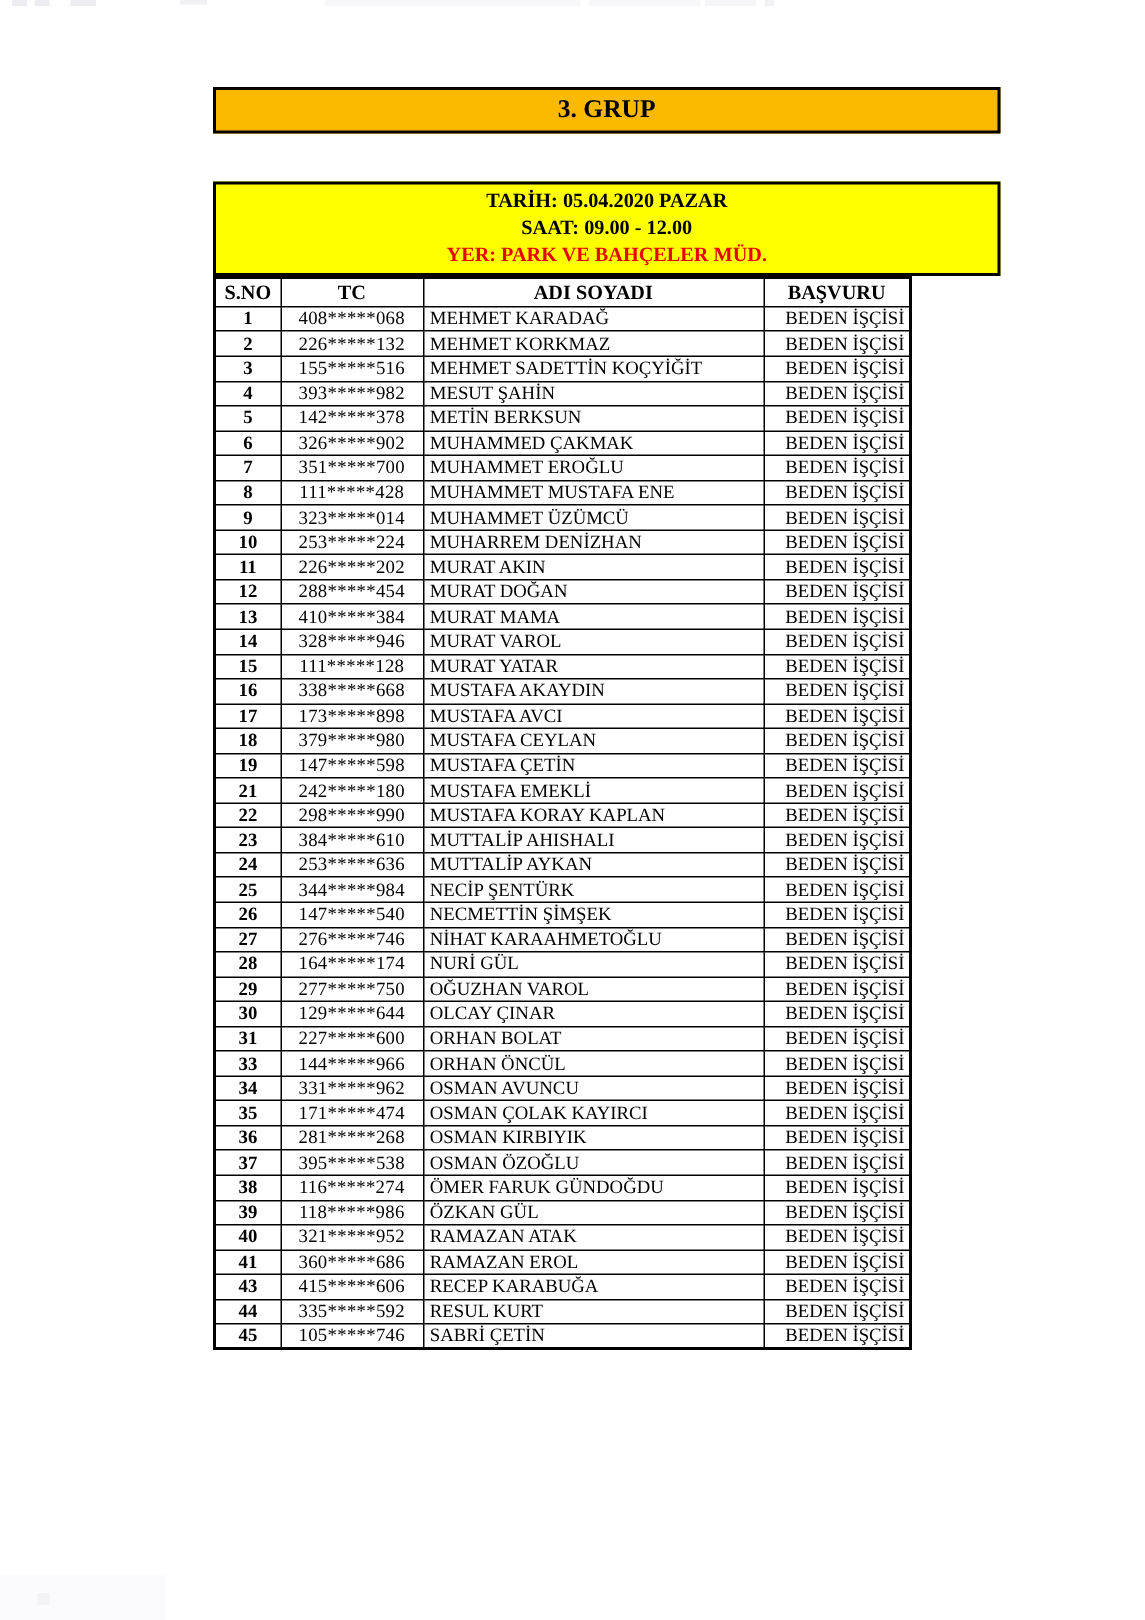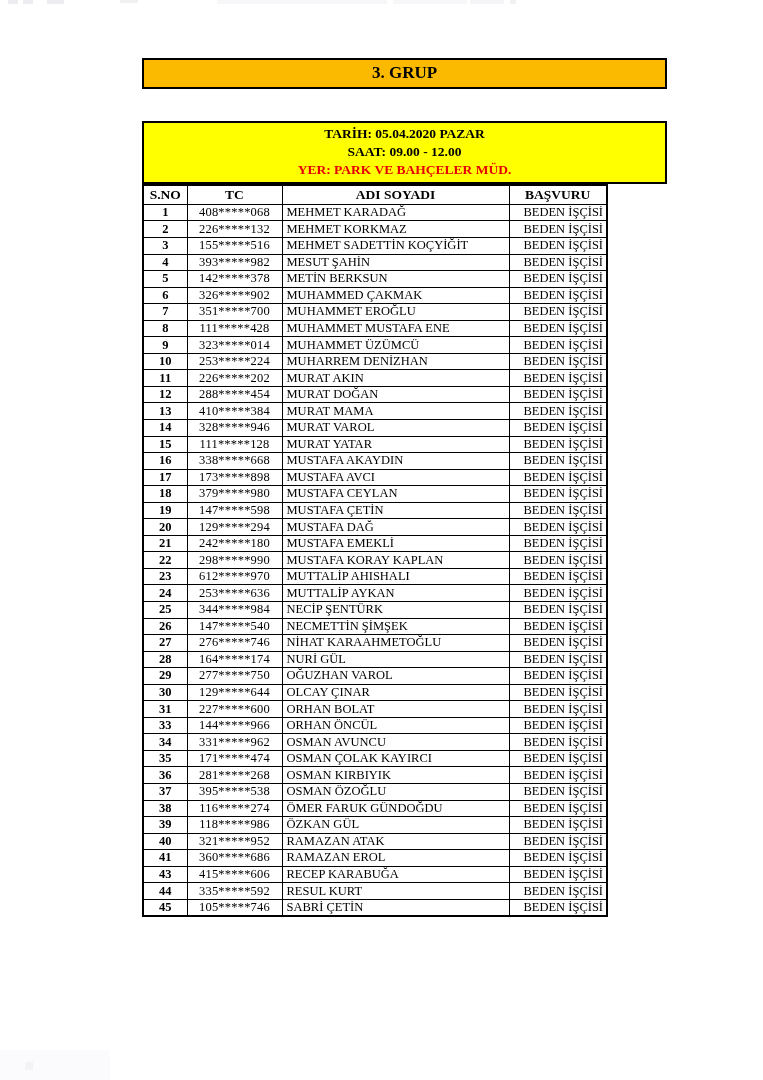--- a/index.html
+++ b/index.html
@@ -229,40 +229,34 @@
           <td class="col-name">MUSTAFA CEYLAN</td>
           <td class="col-application">BEDEN İŞÇİSİ</td>
         </tr>
         <tr>
           <td class="col-no">19</td>
           <td class="col-tc">147*****598</td>
           <td class="col-name">MUSTAFA ÇETİN</td>
           <td class="col-application">BEDEN İŞÇİSİ</td>
         </tr>
         <tr>
-          <td class="col-no">20</td>
-          <td class="col-tc">129*****294</td>
-          <td class="col-name">MUSTAFA DAĞ</td>
-          <td class="col-application">BEDEN İŞÇİSİ</td>
-        </tr>
-        <tr>
           <td class="col-no">21</td>
           <td class="col-tc">242*****180</td>
           <td class="col-name">MUSTAFA EMEKLİ</td>
           <td class="col-application">BEDEN İŞÇİSİ</td>
         </tr>
         <tr>
           <td class="col-no">22</td>
           <td class="col-tc">298*****990</td>
           <td class="col-name">MUSTAFA KORAY KAPLAN</td>
           <td class="col-application">BEDEN İŞÇİSİ</td>
         </tr>
         <tr>
           <td class="col-no">23</td>
-          <td class="col-tc">612*****970</td>
+          <td class="col-tc">384*****610</td>
           <td class="col-name">MUTTALİP AHISHALI</td>
           <td class="col-application">BEDEN İŞÇİSİ</td>
         </tr>
         <tr>
           <td class="col-no">24</td>
           <td class="col-tc">253*****636</td>
           <td class="col-name">MUTTALİP AYKAN</td>
           <td class="col-application">BEDEN İŞÇİSİ</td>
         </tr>
         <tr>

